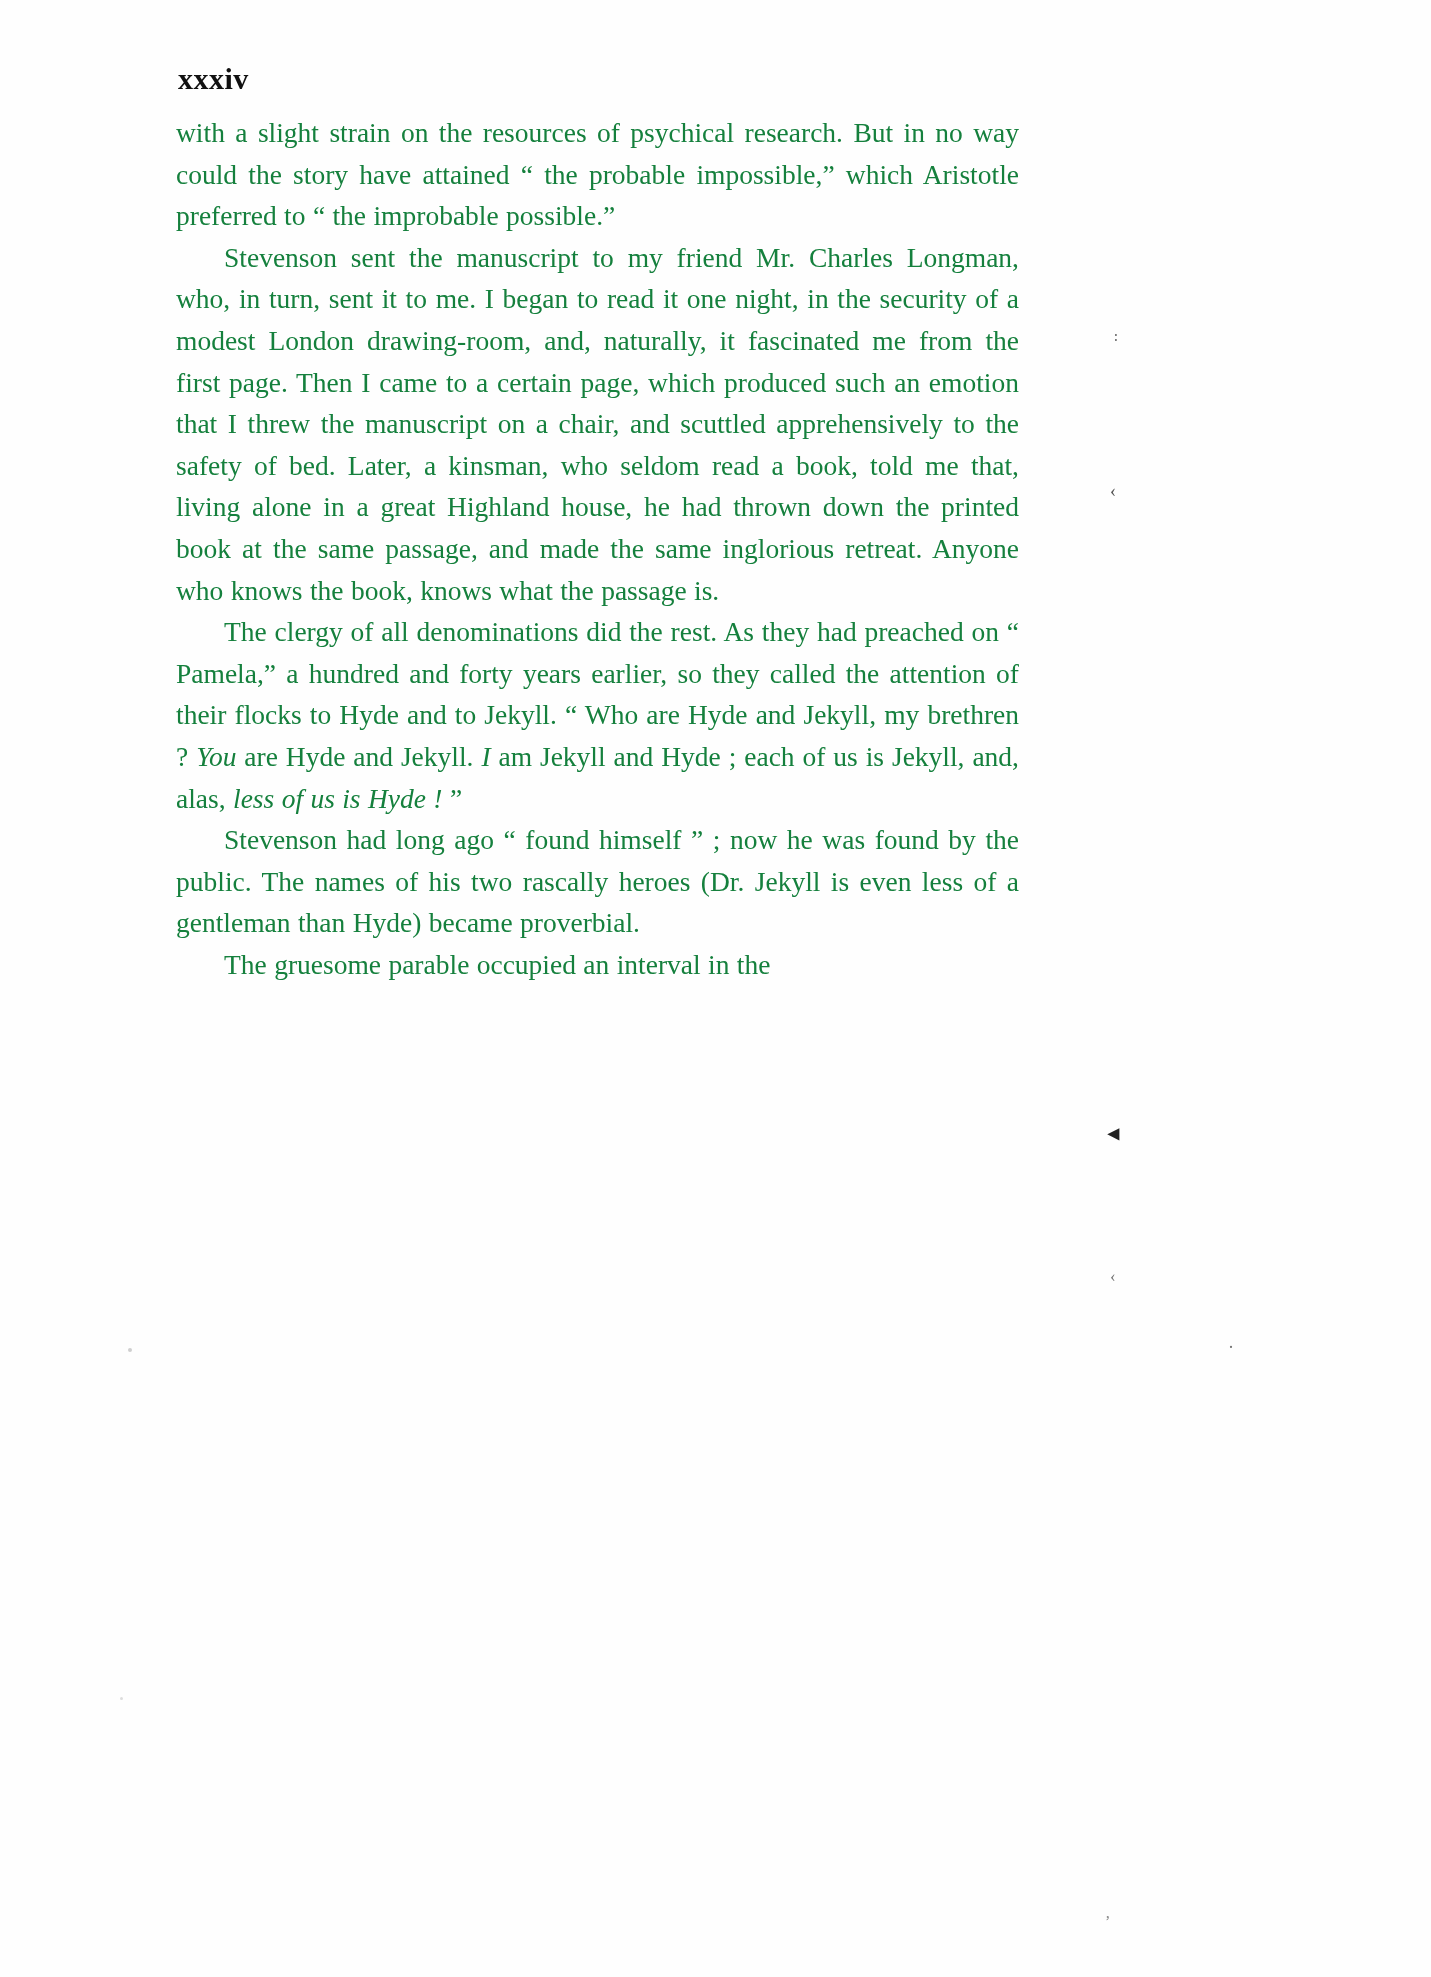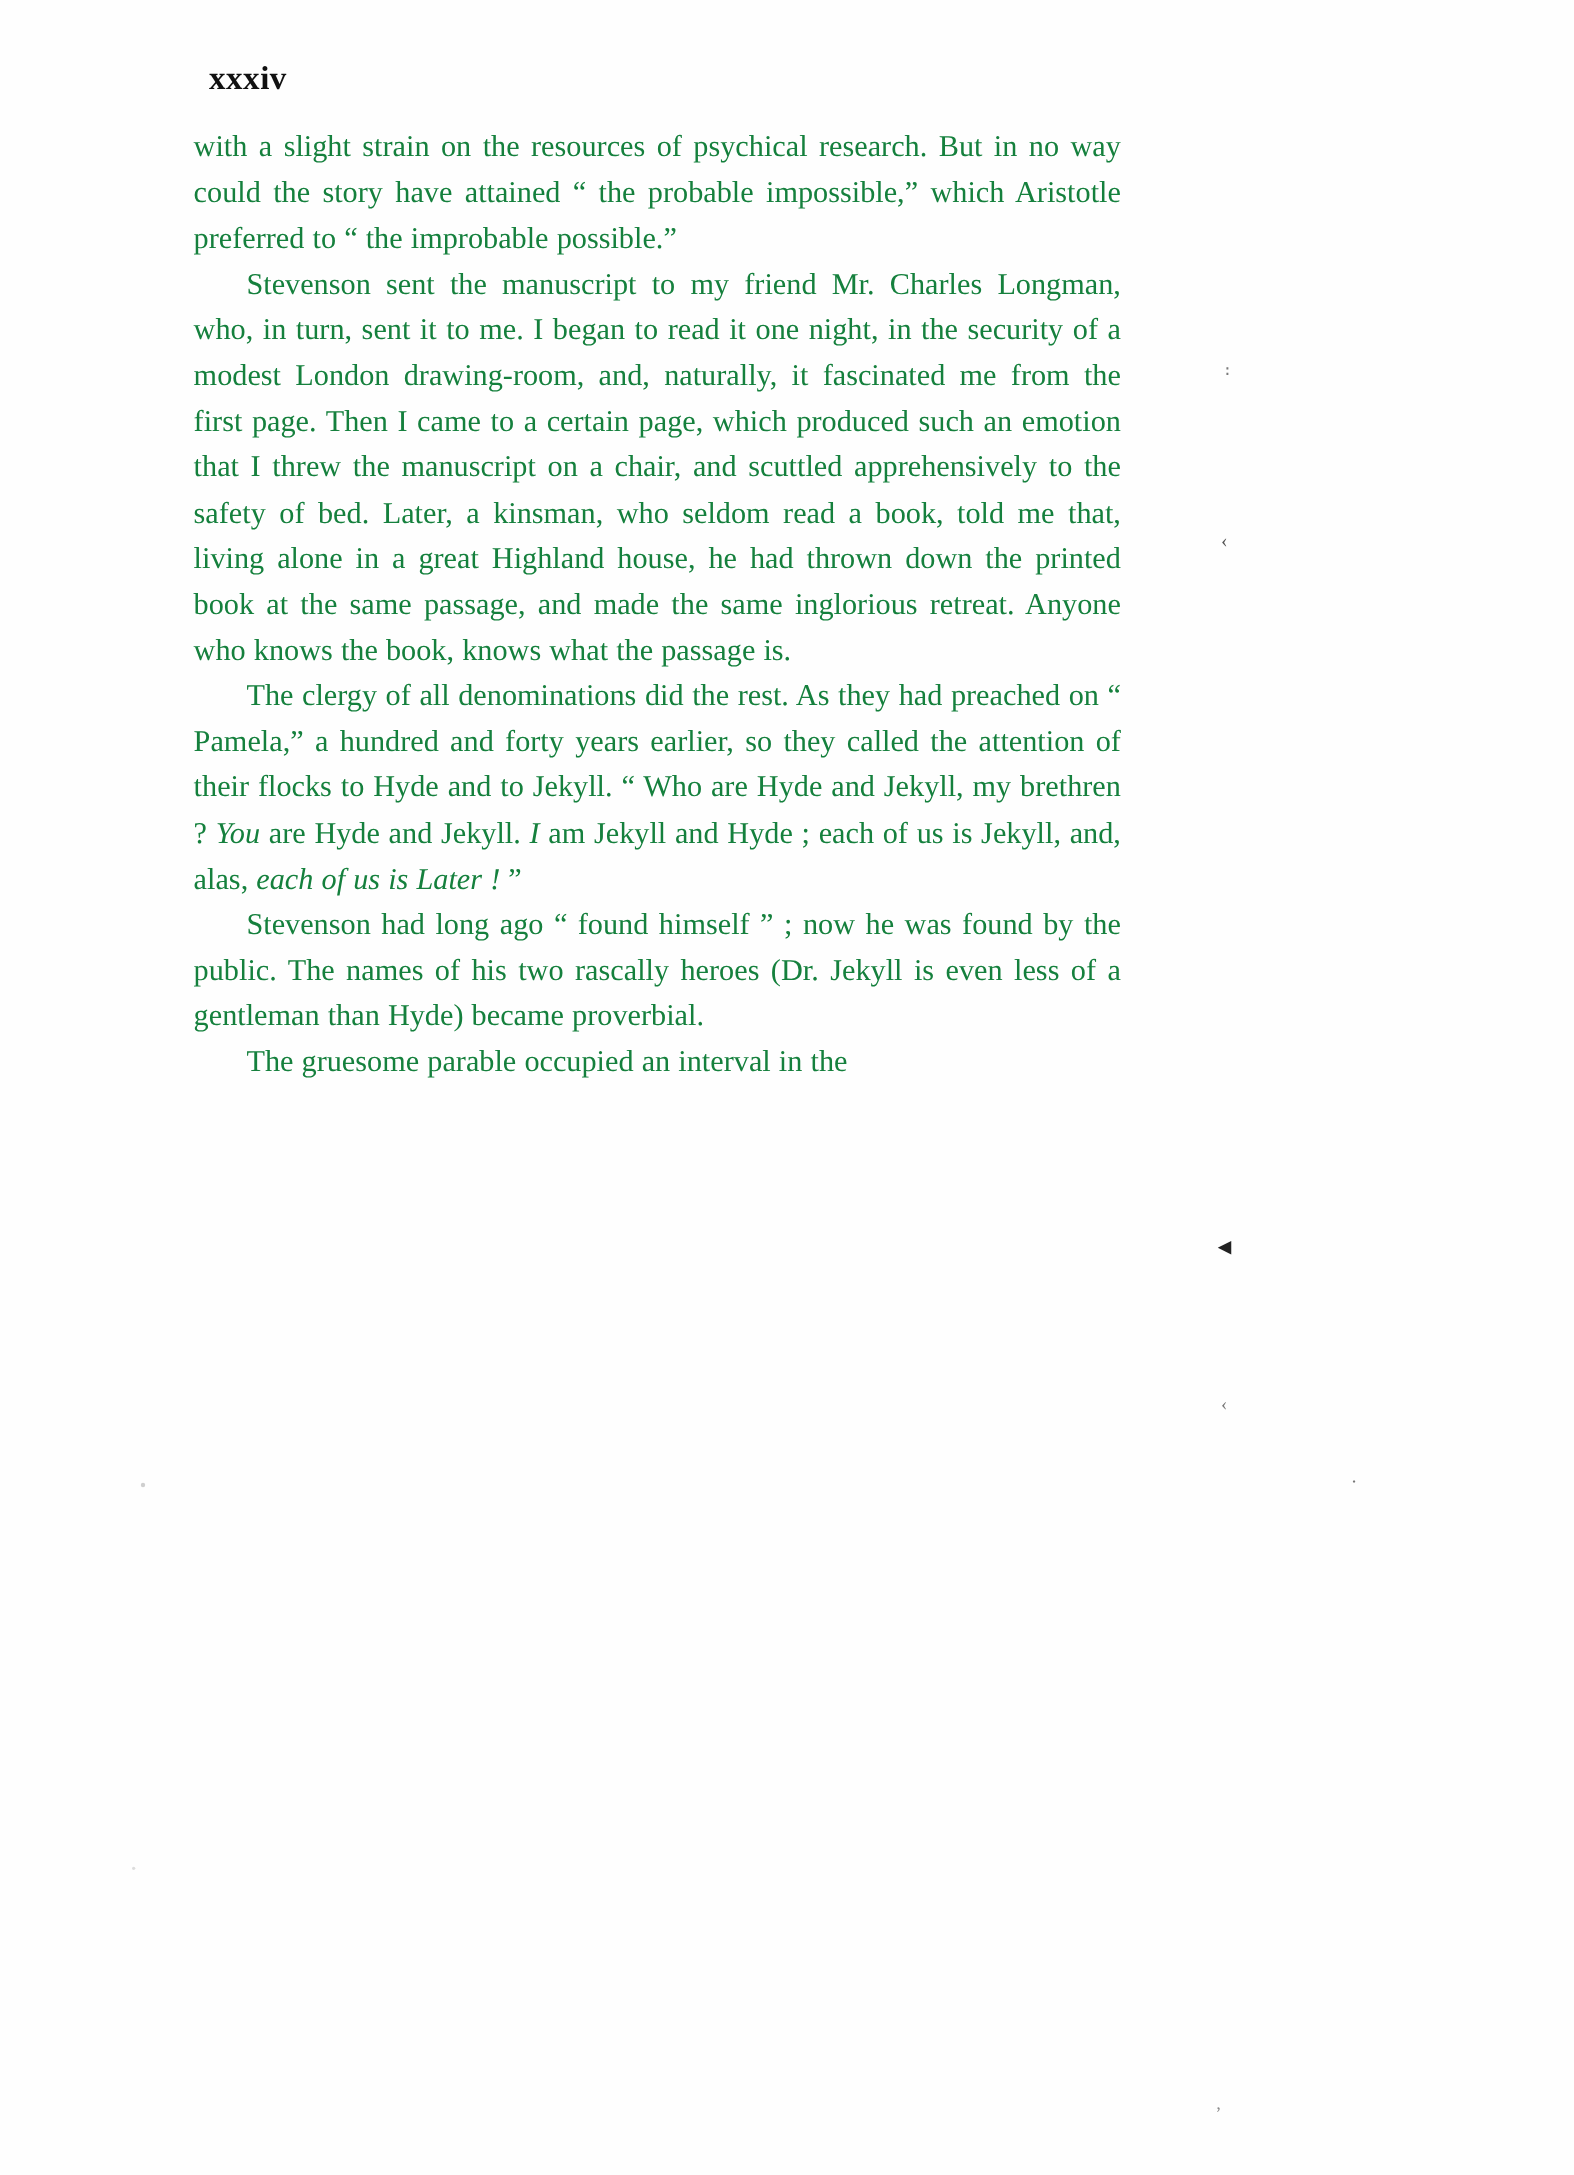--- a/index.html
+++ b/index.html
@@ -18,26 +18,25 @@
   .page {
     position: absolute;
     top: 0; left: 0;
     width: 1431px;
     height: 1977px;
     background: #fefefe;
   }
   .header {
     position: absolute;
     top: 55px;
-    left: 190px;
+    left: 178px;
     width: 840px;
     height: 48px;
     display: flex;
-    align-items: flex-start;
-    flex-direction: column;
+    align-items: center;
   }
   .folio {
     font-family: "Liberation Serif", serif;
     font-weight: bold;
     font-size: 30px;
     letter-spacing: 0.5px;
     color: #111;
   }
   .running-head {
     flex: 1;
@@ -103,21 +102,21 @@
 
 <div class="page">
 
   <div class="header">
     <span class="folio">xxxiv</span>
   </div>
 
   <div class="body-text">
     <p class="noindent">with a slight strain on the resources of psychical research. But in no way could the story have attained “ the probable impossible,” which Aristotle preferred to “ the improbable possible.”</p>
     <p>Stevenson sent the manuscript to my friend Mr. Charles Longman, who, in turn, sent it to me.  I began to read it one night, in the security of a modest London drawing-room, and, naturally, it fascinated me from the first page. Then I came to a certain page, which produced such an emotion that I threw the manuscript on a chair, and scuttled apprehensively to the safety of bed.  Later, a kinsman, who seldom read a book, told me that, living alone in a great Highland house, he had thrown down the printed book at the same passage, and made the same inglorious retreat.  Anyone who knows the book, knows what the passage is.</p>
-    <p>The clergy of all denominations did the rest.  As they had preached on “ Pamela,” a hundred and forty years earlier, so they called the attention of their flocks to Hyde and to Jekyll.  “ Who are Hyde and Jekyll, my brethren ?  <i>You</i> are Hyde and Jekyll.  <i>I</i> am Jekyll and Hyde ; each of us is Jekyll, and, alas, <i>each of us is Later !</i> ”</p>
+    <p>The clergy of all denominations did the rest.  As they had preached on “ Pamela,” a hundred and forty years earlier, so they called the attention of their flocks to Hyde and to Jekyll.  “ Who are Hyde and Jekyll, my brethren ?  <i>You</i> are Hyde and Jekyll.  <i>I</i> am Jekyll and Hyde ; each of us is Jekyll, and, alas, <i>less of us is Hyde !</i> ”</p>
     <p>Stevenson had long ago “ found himself ” ; now he was found by the public.  The names of his two rascally heroes (Dr. Jekyll is even less of a gentleman than Hyde) became proverbial.</p>
     <p class="last">The gruesome parable occupied an interval in the</p>
   </div>
 
   <span class="margin-mark mk1">։</span>
   <span class="margin-mark mk2">‹</span>
   <span class="margin-mark mk3">◂</span>
   <span class="margin-mark mk4">‹</span>
   <span class="margin-mark mk5">·</span>
   <span class="margin-mark mk6">’</span>

